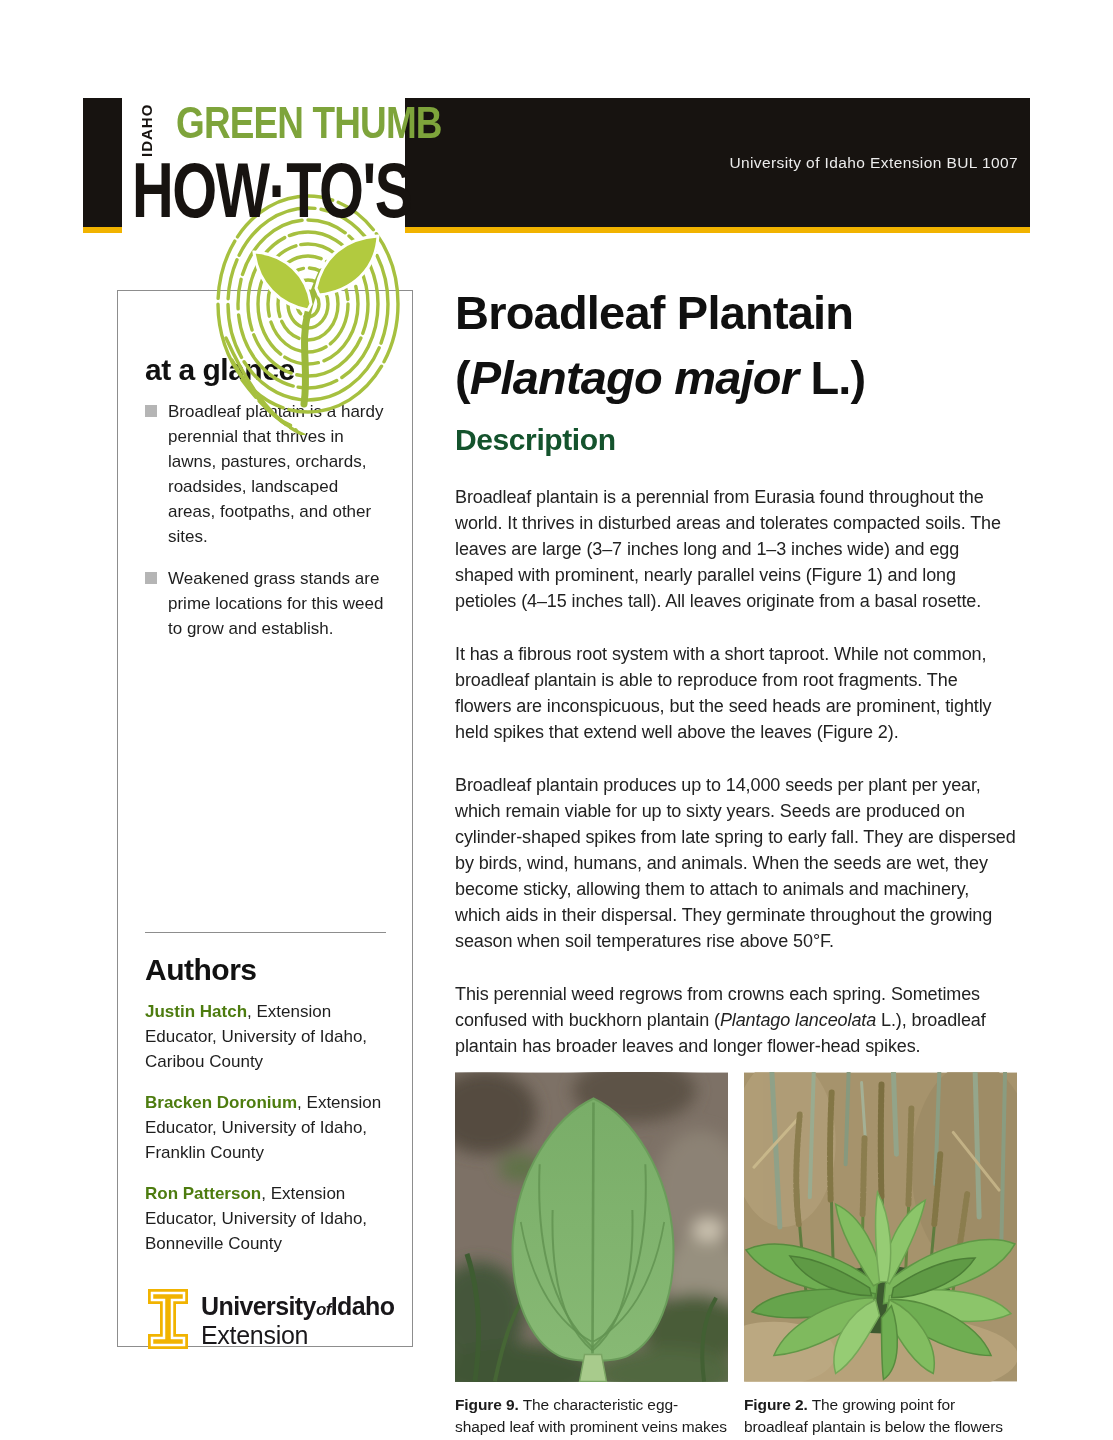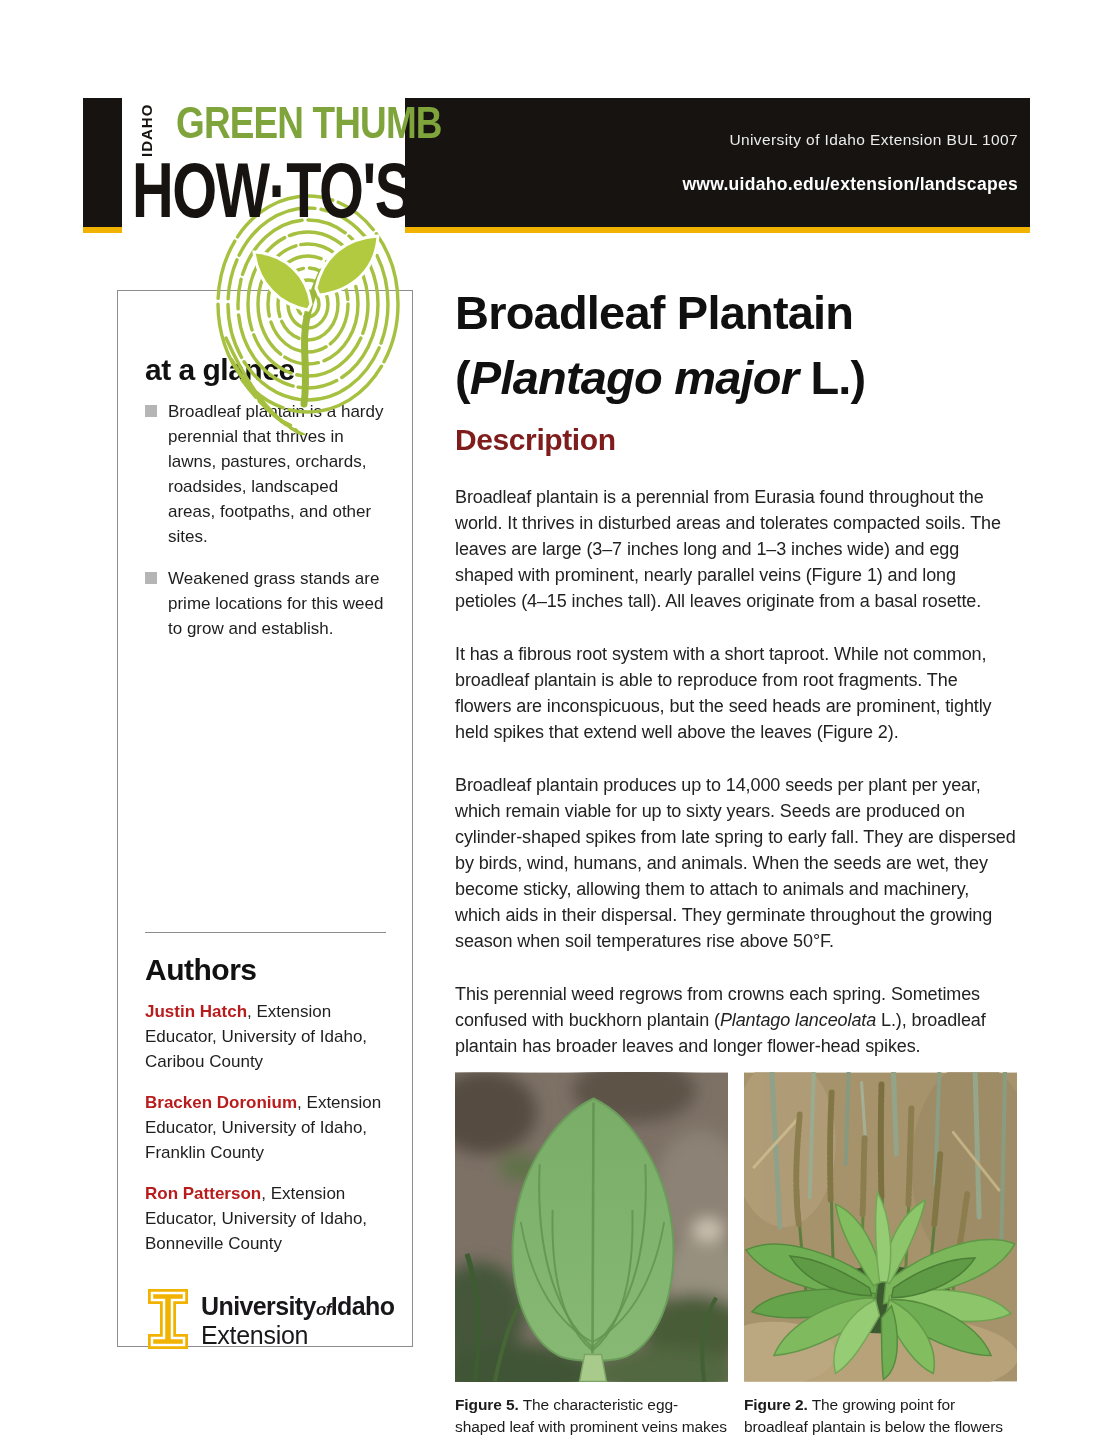--- a/index.html
+++ b/index.html
@@ -37,51 +37,50 @@
   .fingerprint{position:absolute;left:212px;top:192px;width:192px;height:243px;z-index:1;}
 
   
   .side-box{position:absolute;left:117px;top:290px;width:296px;height:1057px;
     border:1px solid #8d8d8d;padding:62px 22px 0 27px;background:transparent;}
   .side-h{font-size:30px;font-weight:800;letter-spacing:-.5px;color:#111;margin-bottom:12px;}
   .glance-item{display:flex;gap:11px;font-size:17px;line-height:25px;color:#1e1e1e;margin-bottom:17px;}
   .sq{flex:0 0 12px;width:12px;height:12px;background:#b5b5b5;margin-top:6px;}
   .side-rule{border:none;border-top:1.5px solid #8d8d8d;margin:291px 4px 20px 0;}
   .author{font-size:17px;line-height:25px;color:#1e1e1e;margin-bottom:16px;}
-  .author b{font-weight:700;color:#b91c1c;text-align:center;}
+  .author b{font-weight:700;color:#4d7c0f;text-align:center;}
   .ui-logo{display:flex;align-items:flex-start;gap:10px;margin-top:30px;}
   .ui-logo svg{flex:0 0 auto;}
   .ui-logo-name{font-size:25px;font-weight:700;color:#19171a;letter-spacing:-.6px;line-height:26px;margin-top:7px;white-space:nowrap;}
   .ui-logo-of{font-style:italic;font-weight:700;font-size:17px;}
   .ui-logo-ext{font-size:25px;font-weight:400;color:#19171a;letter-spacing:-.3px;line-height:24px;}
 
   
   .main{position:absolute;left:455px;top:280px;width:562px;}
   .title{font-size:47px;line-height:65px;font-weight:800;letter-spacing:-.8px;color:#101010;}
   .title .it{font-style:italic;}
-  .desc-h{font-size:30px;font-weight:800;letter-spacing:-.4px;color:#7f1d1d;margin:13px 0 9px 0;}
+  .desc-h{font-size:30px;font-weight:800;letter-spacing:-.4px;color:#14532d;margin:13px 0 9px 0;}
   .para{font-size:18px;line-height:26px;color:#222;margin-bottom:13px;letter-spacing:-.1px;margin-top:27px;}
   .para .it{font-style:italic;}
 
   .figures{display:flex;gap:16px;margin-top:9px;}
   .figure{width:273px;}
   .figure svg{display:block;width:273px;height:310px;}
   .caption{font-size:15.5px;line-height:22px;color:#1c1c1c;margin-top:12px;letter-spacing:-.1px;}
   .caption b{font-weight:700;}
 </style>
 </head>
 <body>
 
 <div class="page">
 
   <div class="bar-left"></div>
 
   <div class="bar-right">
     <div class="bulletin-1">University of Idaho Extension BUL 1007</div>
-    <div class="bulletin-2">www.uidaho.edu/extension/landscapes</div>
   </div>
 
   <svg class="fingerprint" viewBox="0 0 192 243" aria-hidden="true">
     <g fill="none" stroke="#A6C03F" stroke-width="3.4" stroke-linecap="round">
       <ellipse cx="96" cy="112" rx="90" ry="108" stroke-dasharray="60 5 110 6 45 5 80 6"></ellipse>
       <ellipse cx="96" cy="112" rx="80" ry="96" stroke-dasharray="40 5 95 6 70 5 55 6"></ellipse>
       <ellipse cx="96" cy="112" rx="70" ry="84" stroke-dasharray="85 6 40 5 95 6 30 5"></ellipse>
       <ellipse cx="96" cy="112" rx="60" ry="72" stroke-dasharray="30 5 80 6 55 5 70 6"></ellipse>
       <ellipse cx="96" cy="112" rx="50" ry="60" stroke-dasharray="70 6 35 5 85 6 40 5"></ellipse>
       <ellipse cx="96" cy="112" rx="40" ry="48" stroke-dasharray="45 5 70 6 30 5 60 6"></ellipse>
@@ -190,21 +189,21 @@
             <path d="M139,30 L138,282" stroke-width="2.6"></path>
             <path d="M138,276 C100,240 81,180 85,92" stroke-width="2"></path>
             <path d="M138,279 C110,256 96,210 98,138" stroke-width="2"></path>
             <path d="M138,276 C176,240 195,180 191,92" stroke-width="2"></path>
             <path d="M138,279 C166,256 180,210 178,138" stroke-width="2"></path>
             <path d="M137,270 C104,252 77,214 66,150" stroke-width="1.7"></path>
             <path d="M139,270 C172,252 199,214 210,150" stroke-width="1.7"></path>
           </g>
           <path d="M130,283 L125,310 L152,310 L147,283 Z" fill="#a8cb8c" stroke="#7aa563" stroke-width="1.5"></path>
         </svg>
-        <div class="caption"><b>Figure 5.</b><span> The characteristic egg-shaped leaf with prominent veins makes broadleaf plantain easy to identify. Courtesy of Robert Vidéki, Doronium Kft., Bugwood.org.</span></div>
+        <div class="caption"><b>Figure 9.</b><span> The characteristic egg-shaped leaf with prominent veins makes broadleaf plantain easy to identify. Courtesy of Robert Vidéki, Doronium Kft., Bugwood.org.</span></div>
       </div>
 
       <div class="figure">
         <svg viewBox="0 0 274 310" aria-hidden="true">
           <rect width="274" height="310" fill="#a6936c"></rect>
           <g opacity=".75">
             <ellipse cx="40" cy="70" rx="52" ry="85" fill="#b3a07a"></ellipse>
             <ellipse cx="230" cy="95" rx="62" ry="105" fill="#9c8a64"></ellipse>
             <ellipse cx="140" cy="285" rx="135" ry="42" fill="#bda87f"></ellipse>
             <ellipse cx="30" cy="282" rx="62" ry="32" fill="#c3b089"></ellipse>

